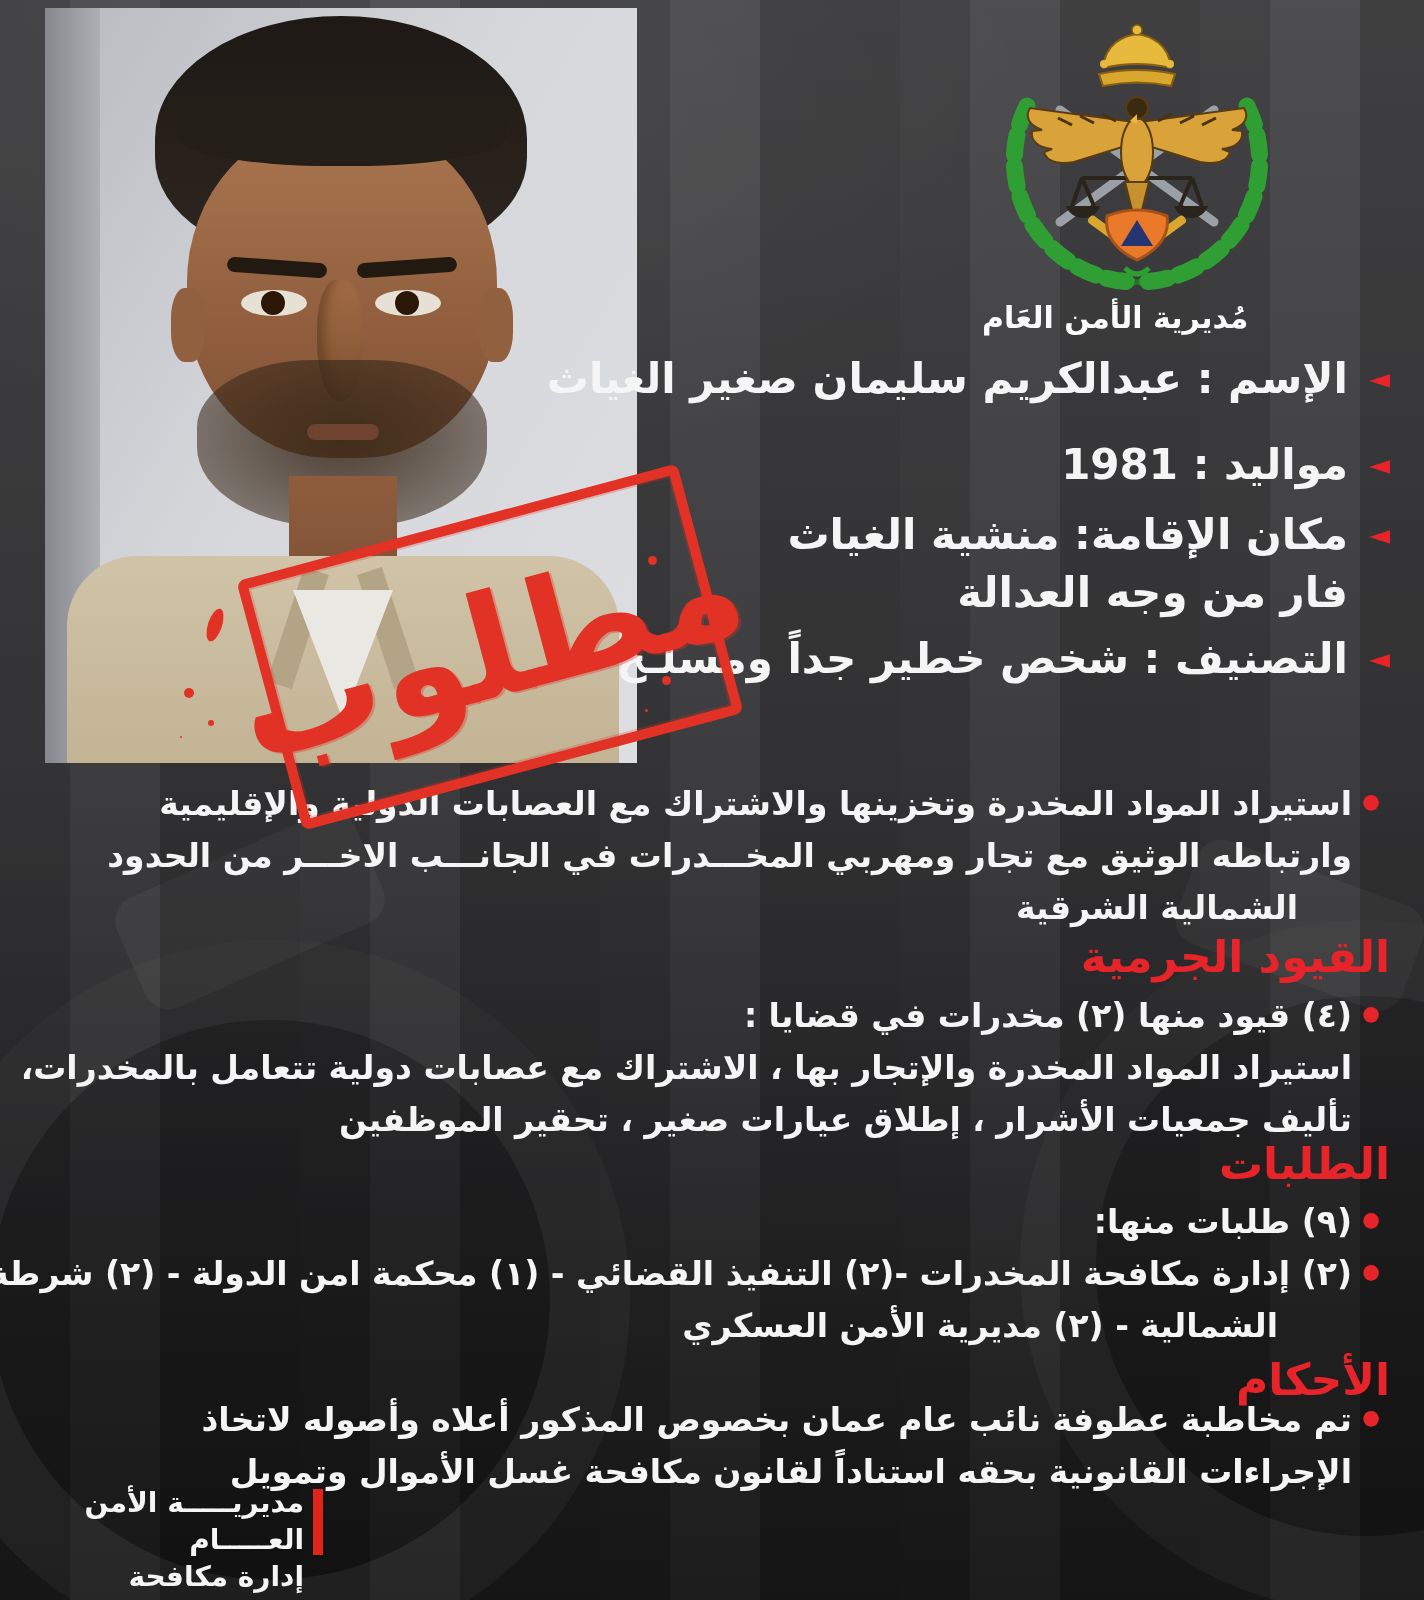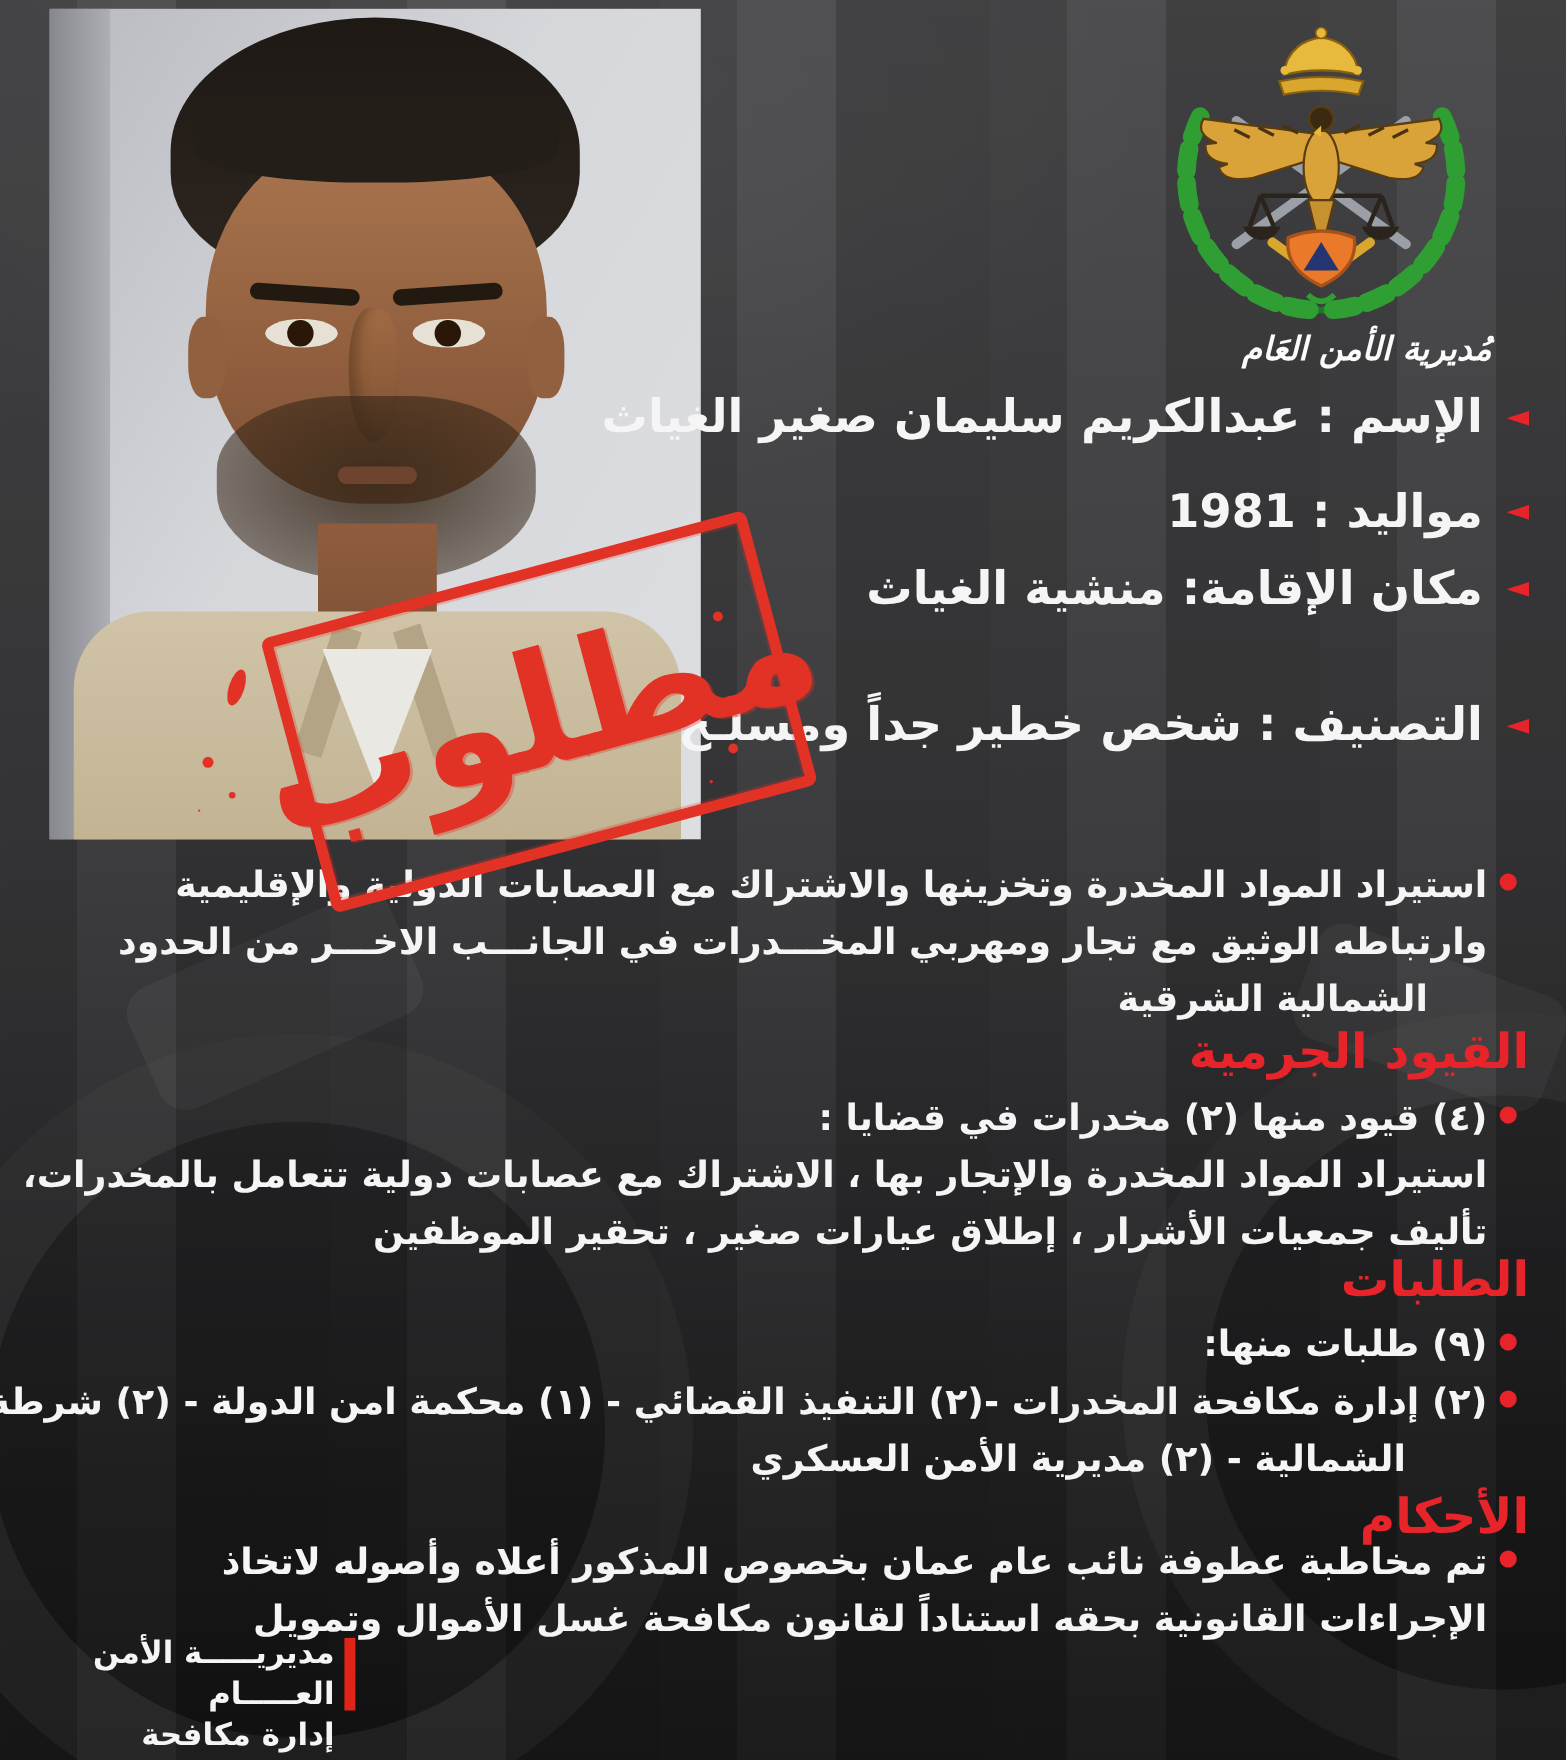--- a/index.html
+++ b/index.html
@@ -41,21 +41,21 @@
   .col{position:absolute;top:560px;width:26px;height:120px;background:#b3a486;}
   
   .stamp{position:absolute;left:262px;top:518px;width:436px;height:238px;z-index:6;
     transform:rotate(-15deg);border:10px solid #e23125;border-radius:8px;
     display:flex;align-items:center;justify-content:center;
     color:#e23125;font-size:142px;letter-spacing:2px;
     text-shadow:2px 2px 0 rgba(226,49,37,.35);
     box-shadow:inset 0 0 0 2px rgba(226,49,37,.25);}
   .blob{position:absolute;background:#e23125;border-radius:50%;z-index:6;}
   
-  .logo{position:absolute;left:1032px;top:10px;width:324px;text-align:right;z-index:3;font-style:italic;}
+  .logo{position:absolute;left:982px;top:10px;width:324px;text-align:left;z-index:3;}
   .logo-caption{font-size:30px;color:#fbfbfb;margin-top:0;letter-spacing:1px;}
   
   .iline{position:absolute;right:34px;display:flex;align-items:center;direction:rtl;
     font-size:42px;white-space:nowrap;z-index:4;}
   .tri{width:42px;min-width:42px;color:#e6242a;font-size:27px;text-align:right;line-height:1;}
   .shead{position:absolute;right:34px;font-size:44px;color:#e6242a;white-space:nowrap;z-index:4;}
   .sbody{position:absolute;right:34px;left:20px;z-index:4;font-size:33px;}
   .bline{display:flex;align-items:center;direction:rtl;line-height:52px;white-space:nowrap;}
   .dot{width:38px;min-width:38px;color:#e6242a;font-size:44px;text-align:center;line-height:1;}
   .footer{position:absolute;left:28px;top:1484px;width:276px;direction:rtl;text-align:right;
@@ -170,20 +170,24 @@
     <span>الإسم : عبدالكريم سليمان صغير الغياث</span>
   </div>
   <div class="iline" style="top:440px;">
     <span class="tri">◄</span>
     <span>مواليد : 1981</span>
   </div>
   <div class="iline" style="top:510px;">
     <span class="tri">◄</span>
     <span>مكان الإقامة:  منشية الغياث</span>
   </div>
+  <div class="iline" style="top:568px;">
+    <span class="tri"></span>
+    <span>فار من وجه العدالة</span>
+  </div>
   <div class="iline" style="top:634px;">
     <span class="tri">◄</span>
     <span>التصنيف : شخص خطير جداً ومسلـح</span>
   </div>
 
   <div class="sbody" style="top:778px;">
     <div class="bline">
       <span class="dot">•</span>
       <span>استيراد المواد المخدرة وتخزينها والاشتراك مع العصابات الدولية والإقليمية</span>
     </div>

